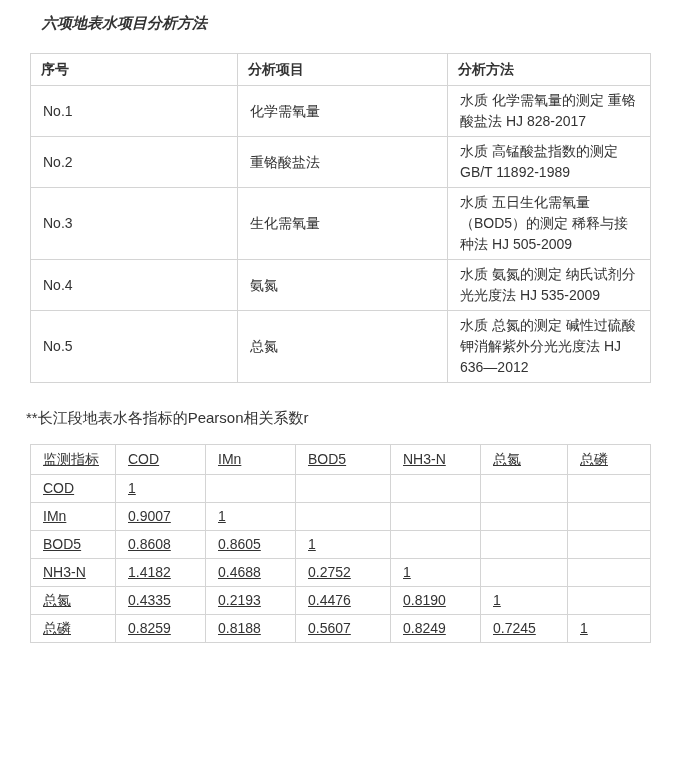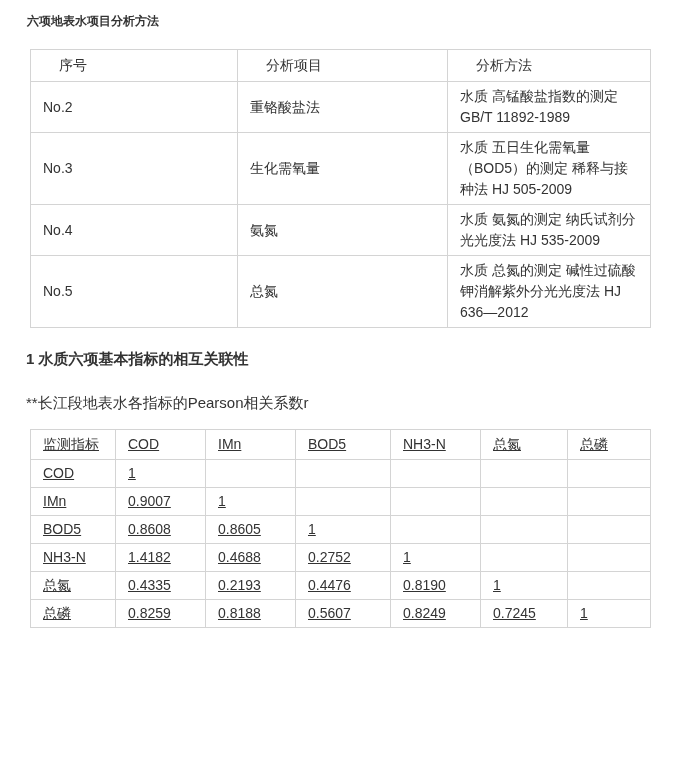--- a/index.html
+++ b/index.html
@@ -12,47 +12,49 @@
     min-height: 757px;
     font-family: "Liberation Sans", "DejaVu Sans", sans-serif;
     color: #333333;
     -webkit-font-smoothing: antialiased;
   }
   .page {
     padding: 14px 30px 25px 26px;
     box-sizing: border-box;
   }
   .doc-title {
-    font-size: 12px;
+    font-size: 15px;
     font-weight: 700;
-    margin: 0 0 0 1px;
+    margin: 0 0 0 16px;
     line-height: 1.2;
+    font-style: italic;
   }
   table {
     border-collapse: collapse;
     width: 620px;
     table-layout: fixed;
     font-size: 14px;
     margin-left: 4px;
   }
   th, td {
     border: 1px solid #d4d4d4;
     text-align: left;
     font-weight: 400;
     vertical-align: middle;
     overflow: hidden;
   }
   
   .methods-table {
     margin-top: 21px;
   }
   .methods-table th {
-    padding: 5px 28px;
+    padding: 5px 10px;
     height: 21px;
     line-height: 21px;
+    font-weight: bold;
   }
   .methods-table td {
     padding: 4px 12px;
     line-height: 21px;
   }
   .methods-table tr.h2 { height: 51px; }
   .methods-table tr.h3 { height: 68px; }
   
   .section-heading {
     font-size: 15px;
@@ -97,20 +99,25 @@
     </colgroup>
     <thead>
       <tr>
         <th>序号</th>
         <th>分析项目</th>
         <th>分析方法</th>
       </tr>
     </thead>
     <tbody>
       <tr class="h2">
+        <td>No.1</td>
+        <td>化学需氧量</td>
+        <td>水质 化学需氧量的测定 重铬酸盐法 HJ 828-2017</td>
+      </tr>
+      <tr class="h2">
         <td>No.2</td>
         <td>重铬酸盐法</td>
         <td>水质 高锰酸盐指数的测定 GB/T 11892-1989</td>
       </tr>
       <tr class="h3">
         <td>No.3</td>
         <td>生化需氧量</td>
         <td>水质 五日生化需氧量（BOD5）的测定 稀释与接种法 HJ 505-2009</td>
       </tr>
       <tr class="h2">
@@ -119,21 +126,20 @@
         <td>水质 氨氮的测定 纳氏试剂分光光度法 HJ 535-2009</td>
       </tr>
       <tr class="h3">
         <td>No.5</td>
         <td>总氮</td>
         <td>水质 总氮的测定 碱性过硫酸钾消解紫外分光光度法 HJ 636—2012</td>
       </tr>
     </tbody>
   </table>
 
-  <h3 class="section-heading">1 水质六项基本指标的相互关联性</h3>
 
   <p class="table-caption">**长江段地表水各指标的Pearson相关系数r</p>
 
   <table class="corr-table">
     <colgroup>
       <col style="width:85px">
         <col style="width:90px">
         <col style="width:90px">
         <col style="width:95px">
       <col style="width:90px">

